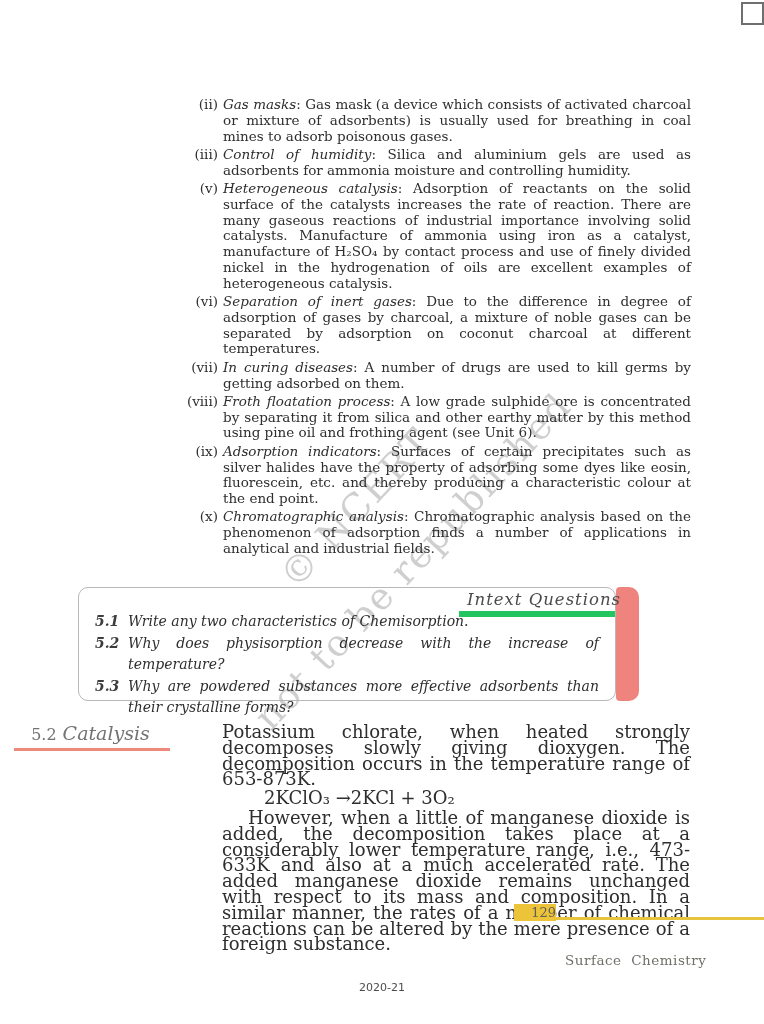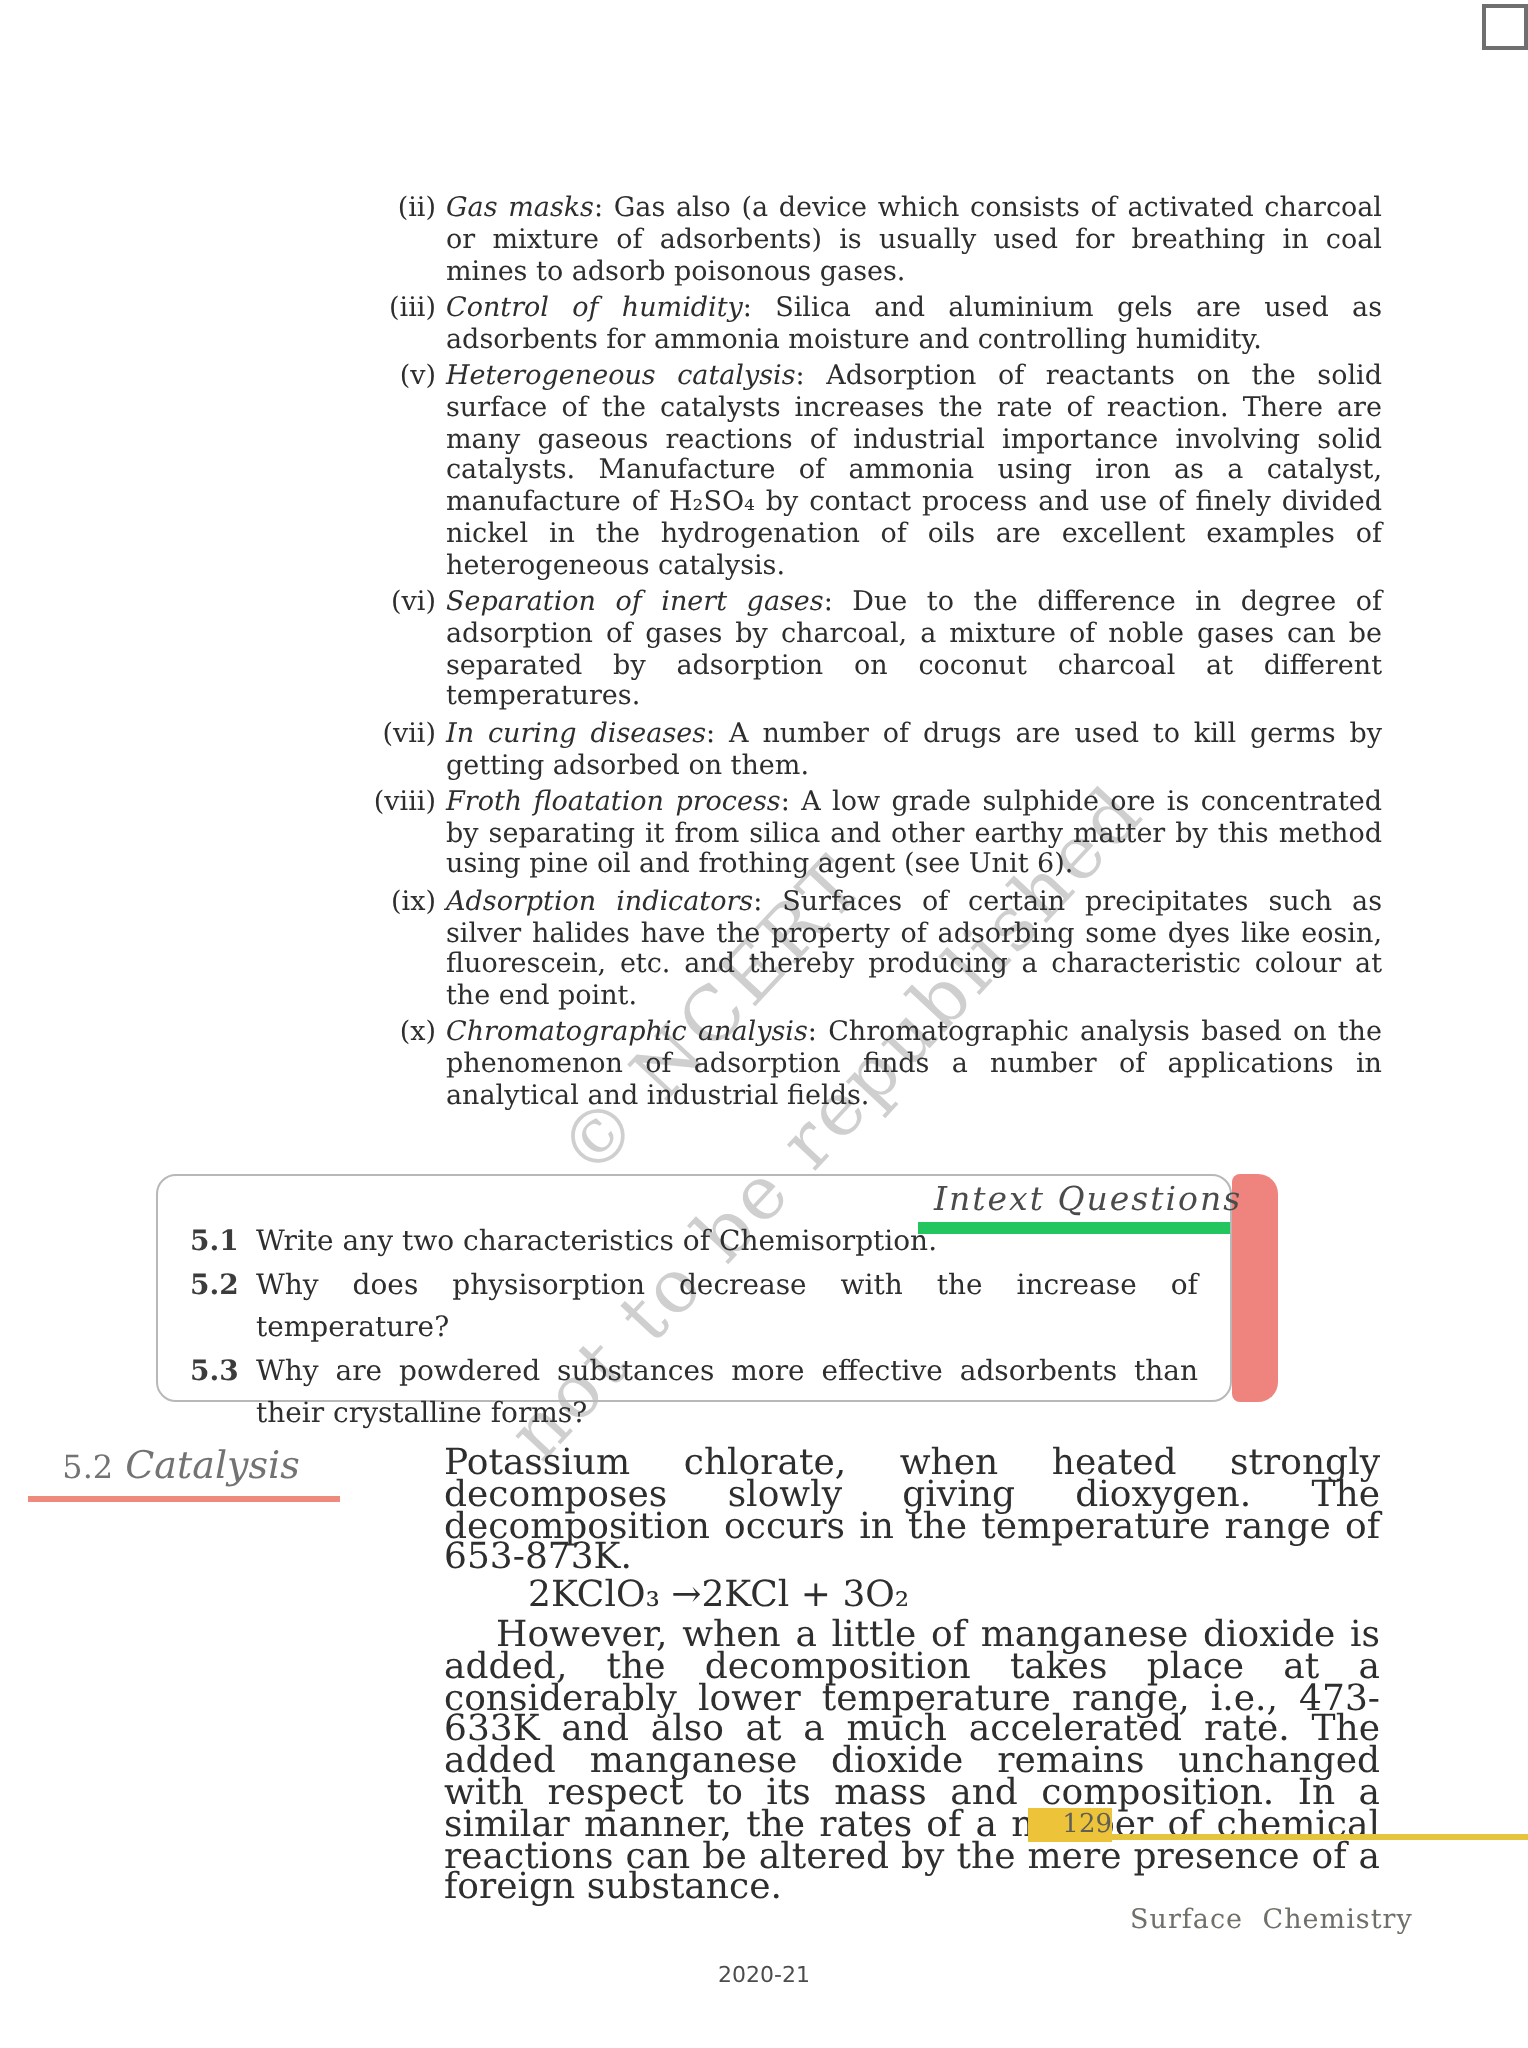--- a/index.html
+++ b/index.html
@@ -51,21 +51,21 @@
   .intext-head {
     position:absolute; top:2px; right:0; width:146px;
     font-style:italic; font-size:16.5px; color:#4b4b4b;
     border-bottom:6px solid #22c55e; padding:0 2px 2px 8px;
     letter-spacing:1px; white-space:nowrap;
   }
   .questions {
     position:absolute; left:16px; top:23px; width:504px;
     font-size:14px; line-height:21.5px;
   }
-  .q-row { display:grid; grid-template-columns:26px 1fr; column-gap:7px; }
+  .q-row { display:grid; grid-template-columns:26px 1fr; column-gap:7px;font-style:italic; }
   .q-num { font-weight:bold; color:#3c3c3c; }
   .q-text { text-align:justify; }
 
   
   .section-heading {
     position:absolute; left:14px; top:722px; width:153px;
     border-bottom:3px solid #ee8a7b; padding:0 3px 4px 0;
     text-align:center; white-space:nowrap; color:#737373;
   }
   .sec-num { font-size:16px; }
@@ -110,21 +110,21 @@
       <div>© NCERT</div>
       <div>not to be republished</div>
     </div>
   </div>
 
   <div class="content">
 
     <ol class="app-list">
       <li class="app-item">
         <span class="app-num">(ii)</span>
-        <div class="app-text"><i class="app-lead">Gas masks</i><span>: Gas also (a device which consists of activated charcoal or mixture of adsorbents) is usually used for breathing in coal mines to adsorb poisonous gases.</span></div>
+        <div class="app-text"><i class="app-lead">Gas masks</i><span>: Gas mask (a device which consists of activated charcoal or mixture of adsorbents) is usually used for breathing in coal mines to adsorb poisonous gases.</span></div>
       </li>
       <li class="app-item">
         <span class="app-num">(iii)</span>
         <div class="app-text"><i class="app-lead">Control of humidity</i><span>: Silica and aluminium gels are used as adsorbents for ammonia moisture and controlling humidity.</span></div>
       </li>
       <li class="app-item">
         <span class="app-num">(v)</span>
         <div class="app-text"><i class="app-lead">Heterogeneous catalysis</i><span>: Adsorption of reactants on the solid surface of the catalysts increases the rate of reaction. There are many gaseous reactions of industrial importance involving solid catalysts. Manufacture of ammonia using iron as a catalyst, manufacture of H₂SO₄ by contact process and use of finely divided nickel in the hydrogenation of oils are excellent examples of heterogeneous catalysis.</span></div>
       </li>
       <li class="app-item">

